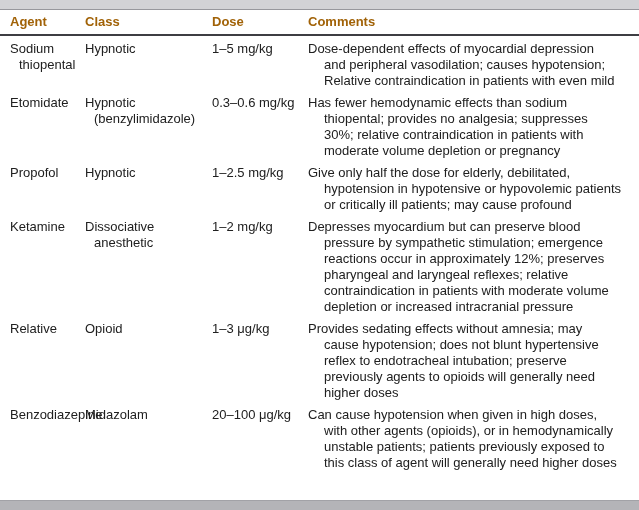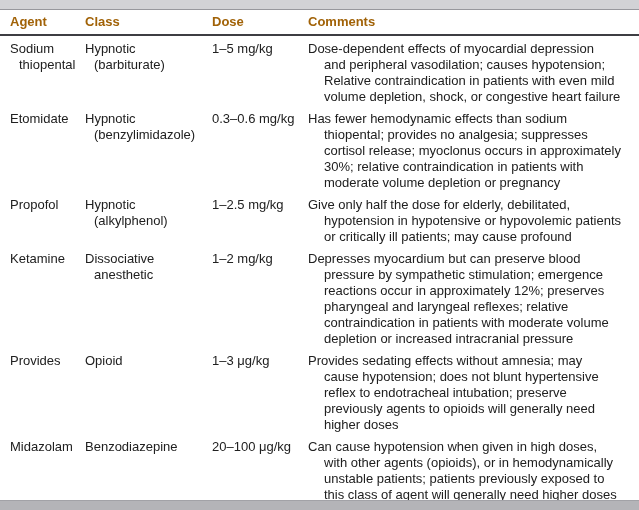--- a/index.html
+++ b/index.html
@@ -60,56 +60,52 @@
 
   <div class="body">
 
     <div class="grid row">
       <div class="cell">
         <div>Sodium</div>
         <div class="wrap2">thiopental</div>
       </div>
       <div class="cell">
         <div>Hypnotic</div>
-        <div class="wrap2">(barbiturate)</div>
       </div>
       <div class="cell">1–5 mg/kg</div>
       <div class="cell">
         <div class="cline first">Dose-dependent effects of myocardial depression</div>
         <div class="cline">and peripheral vasodilation; causes hypotension;</div>
         <div class="cline">Relative contraindication in patients with even mild</div>
-        <div class="cline">volume depletion, shock, or congestive heart failure</div>
       </div>
     </div>
 
     <div class="grid row">
       <div class="cell">
         <div>Etomidate</div>
       </div>
       <div class="cell">
         <div>Hypnotic</div>
         <div class="wrap2">(benzylimidazole)</div>
       </div>
       <div class="cell">0.3–0.6 mg/kg</div>
       <div class="cell">
         <div class="cline first">Has fewer hemodynamic effects than sodium</div>
         <div class="cline">thiopental; provides no analgesia; suppresses</div>
-        <div class="cline">cortisol release; myoclonus occurs in approximately</div>
         <div class="cline">30%; relative contraindication in patients with</div>
         <div class="cline">moderate volume depletion or pregnancy</div>
       </div>
     </div>
 
     <div class="grid row">
       <div class="cell">
         <div>Propofol</div>
       </div>
       <div class="cell">
         <div>Hypnotic</div>
-        <div class="wrap2">(alkylphenol)</div>
       </div>
       <div class="cell">1–2.5 mg/kg</div>
       <div class="cell">
         <div class="cline first">Give only half the dose for elderly, debilitated,</div>
         <div class="cline">hypotension in hypotensive or hypovolemic patients</div>
         <div class="cline">or critically ill patients; may cause profound</div>
       </div>
     </div>
 
     <div class="grid row">
@@ -126,41 +122,41 @@
         <div class="cline">pressure by sympathetic stimulation; emergence</div>
         <div class="cline">reactions occur in approximately 12%; preserves</div>
         <div class="cline">pharyngeal and laryngeal reflexes; relative</div>
         <div class="cline">contraindication in patients with moderate volume</div>
         <div class="cline">depletion or increased intracranial pressure</div>
       </div>
     </div>
 
     <div class="grid row">
       <div class="cell">
-        <div>Provides</div>
+        <div>Relative</div>
       </div>
       <div class="cell">
         <div>Opioid</div>
       </div>
       <div class="cell">1–3 μg/kg</div>
       <div class="cell">
         <div class="cline first">Provides sedating effects without amnesia; may</div>
         <div class="cline">cause hypotension; does not blunt hypertensive</div>
         <div class="cline">reflex to endotracheal intubation; preserve</div>
         <div class="cline">previously agents to opioids will generally need</div>
         <div class="cline">higher doses</div>
       </div>
     </div>
 
     <div class="grid row">
       <div class="cell">
-        <div>Midazolam</div>
+        <div>Benzodiazepine</div>
       </div>
       <div class="cell">
-        <div>Benzodiazepine</div>
+        <div>Midazolam</div>
       </div>
       <div class="cell">20–100 μg/kg</div>
       <div class="cell">
         <div class="cline first">Can cause hypotension when given in high doses,</div>
         <div class="cline">with other agents (opioids), or in hemodynamically</div>
         <div class="cline">unstable patients; patients previously exposed to</div>
         <div class="cline">this class of agent will generally need higher doses</div>
       </div>
     </div>
 

